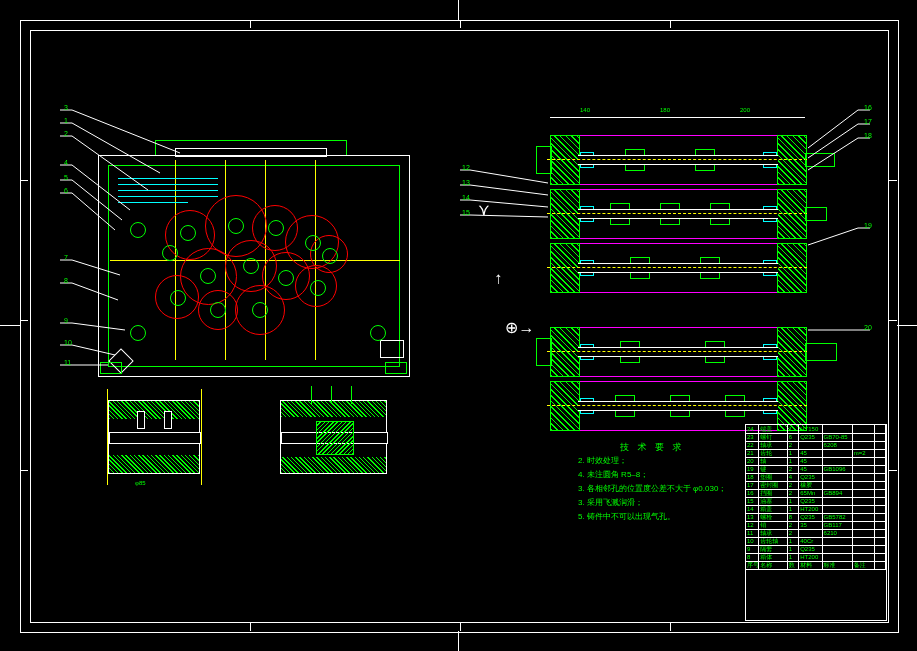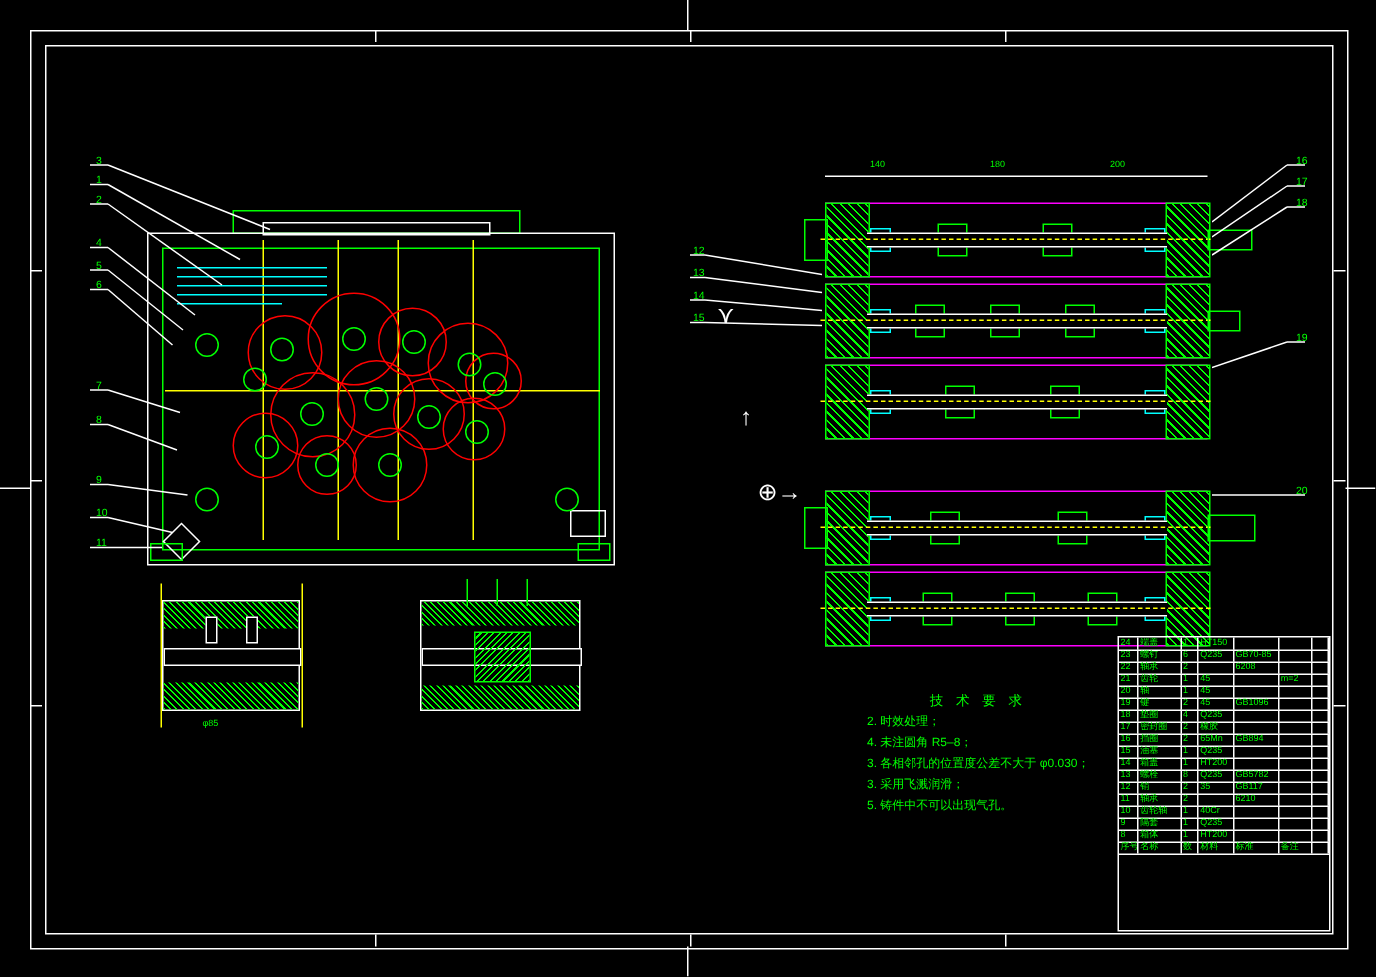--- a/index.html
+++ b/index.html
@@ -35,21 +35,21 @@
 .shaftrow{position:absolute;left:0;width:255px;height:48px}
 .shell{position:absolute;left:0;top:0;width:255px;height:48px;border-top:1px solid #f0f;border-bottom:1px solid #f0f}
 .hatchbox{position:absolute;background:repeating-linear-gradient(45deg,#0f0 0 1px,transparent 1px 4px);border:1px solid #0f0}
 .brg{position:absolute;border:1px solid #0ff;width:12px;height:14px}
 .shaft{position:absolute;background:#000;border-top:1px solid #fff;border-bottom:1px solid #fff;height:8px}
 .gear{position:absolute;border:1px solid #0f0;height:20px;width:18px;background:#000}
 .cl{position:absolute;border-top:1px dashed #ff0;height:0;width:260px;left:-3px}
 .flg{position:absolute;width:14px;height:26px;border:1px solid #0f0}
 
 
-.notes{position:absolute;left:578px;top:460px;color:#0f0;font-size:8px;line-height:14px}
+.notes{position:absolute;left:578px;top:440px;color:#0f0;font-size:8px;line-height:14px}
 .notes .ttl{color:#0f0;font-size:9px;text-align:center;letter-spacing:3px}
 
 .titleblk{position:absolute;right:30px;bottom:30px;width:140px;height:195px;border:1px solid #fff}
 .tb-row{position:absolute;left:0;width:140px;border-bottom:1px solid #fff;font-size:6px;color:#0f0;display:flex}
 .tb-cell{border-right:1px solid #fff;padding:0 1px;overflow:hidden;white-space:nowrap;height:8px;line-height:8px}
 .tb-bot{position:absolute;left:0;bottom:0;width:140px;height:45px;border-top:1px solid #fff}
 .tb-bcell{position:absolute;border:1px solid #fff;font-size:6px;color:#0f0;padding:1px;overflow:hidden}
 
 
 .det{position:absolute;border:1px solid #fff}

